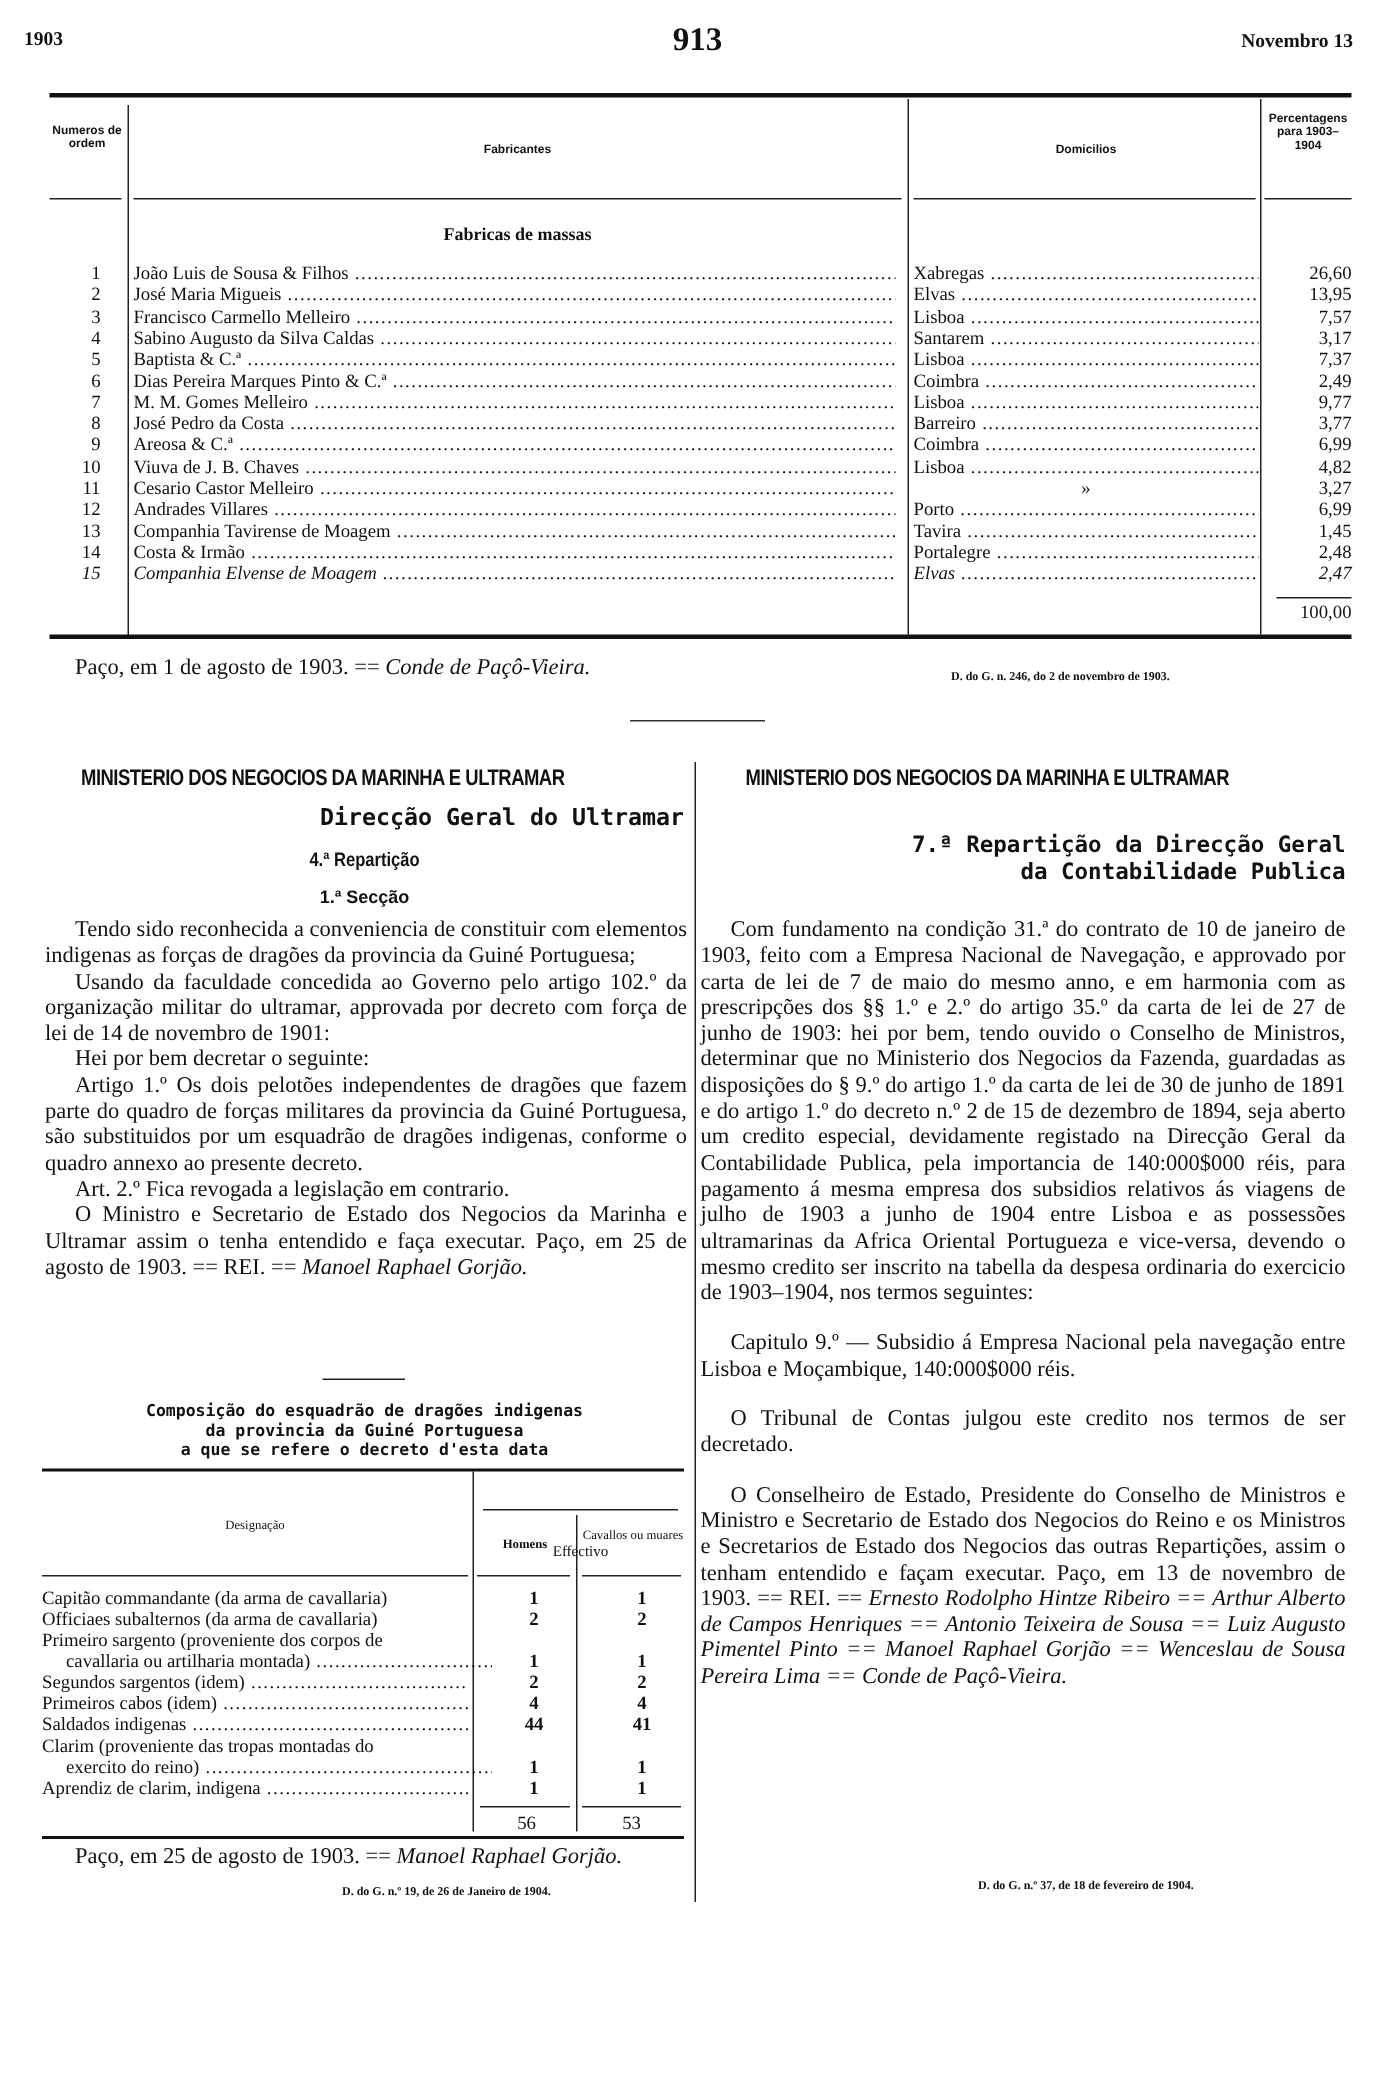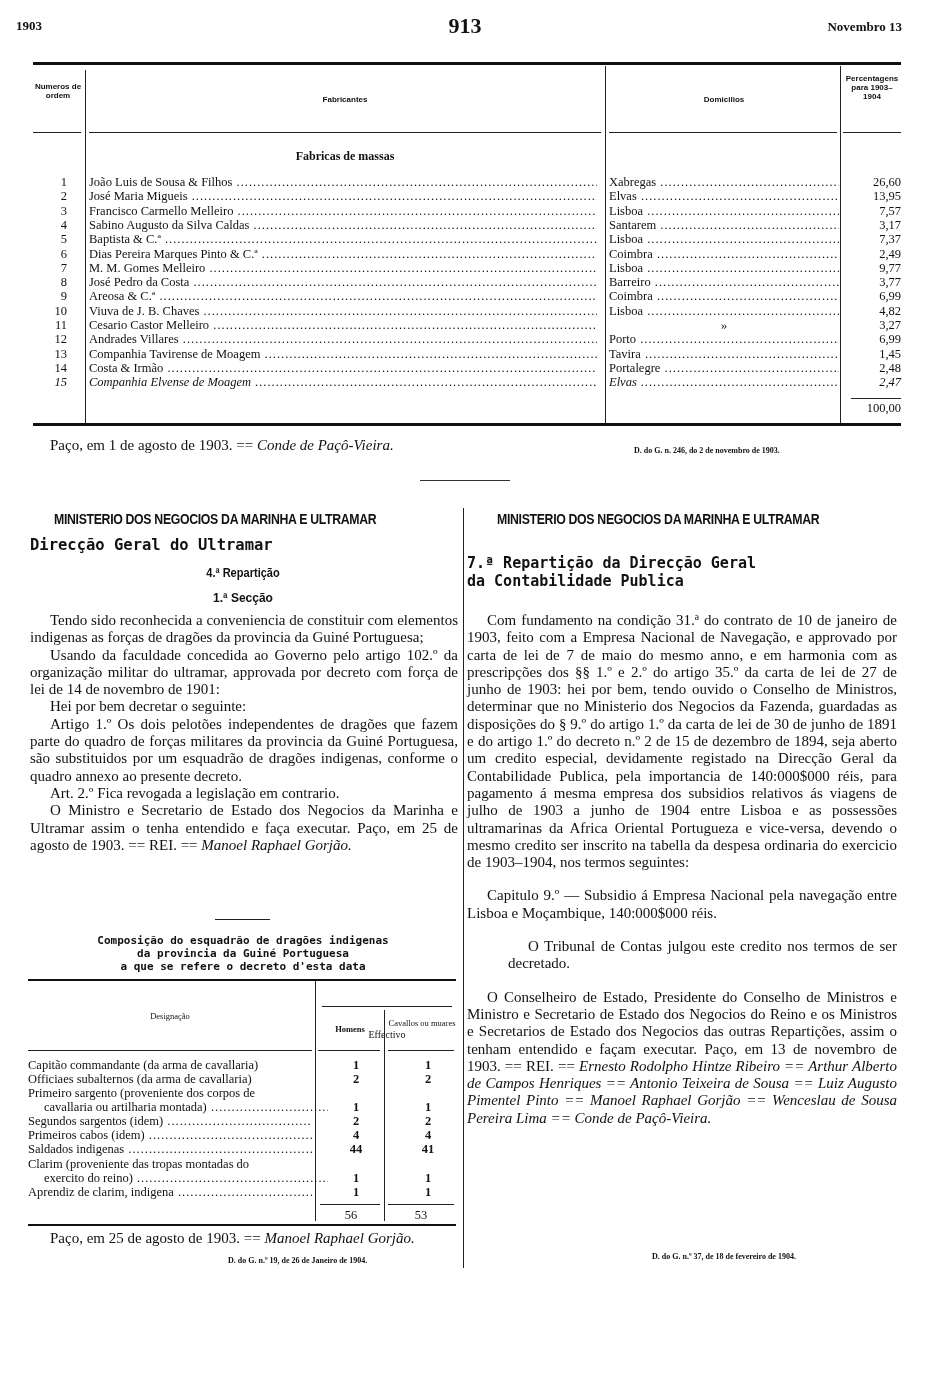--- a/index.html
+++ b/index.html
@@ -32,21 +32,21 @@
   .paco1 i { font-style: italic; }
   .ref { font-family: "Liberation Serif", serif; font-weight: bold; font-size: 8px; }
 
   
   .col { position: absolute; width: 428px; font-family: "Liberation Serif", serif; font-size: 15px; line-height: 17.3px; text-align: justify; }
   .col p { margin: 0; text-indent: 20px; }
   .col-left { left: 30px; top: 612px; }
   .col-right { left: 467px; top: 612px; width: 430px; }
   .ministry { position: absolute; font-family: "Liberation Sans", sans-serif; font-weight: bold; font-size: 15px; letter-spacing: -0.4px; transform: scaleX(0.82); transform-origin: left center; white-space: nowrap; }
   .center { text-align: center; }
-  .subhead { position: absolute; font-family: "DejaVu Sans Mono", monospace; font-weight: bold; font-size: 15px; text-align: left; }
+  .subhead { position: absolute; font-family: "DejaVu Sans Mono", monospace; font-weight: bold; font-size: 15px; text-align: right; }
   .small-bold { position: absolute; font-family: "Liberation Sans", sans-serif; font-weight: bold; font-size: 12px; text-align: center; }
 
   
   .sq-title { position: absolute; left: 30px; width: 426px; top: 934px; text-align: center; font-family: "DejaVu Sans Mono", monospace; font-weight: bold; font-size: 11px; line-height: 13px; }
   .sq-row { position: absolute; left: 28px; width: 428px; font-family: "Liberation Serif", serif; font-size: 12.5px; line-height: 14px; height: 14px; }
   .sq-row .d { position: absolute; left: 0; width: 284px; white-space: nowrap; overflow: hidden; }
   .sq-row .h { position: absolute; left: 290px; width: 76px; text-align: center; font-weight: bold; }
   .sq-row .c { position: absolute; left: 368px; width: 64px; text-align: center; font-weight: bold; }
 </style>
 </head>
@@ -277,16 +277,16 @@
 
 <div class="ministry" style="left:497px;top:510px;">MINISTERIO DOS NEGOCIOS DA MARINHA E ULTRAMAR</div>
 <div class="subhead" style="left:467px;width:430px;top:554px;font-size:15px;line-height:18px;">
   <div>7.ª Repartição da Direcção Geral</div>
   <div>da Contabilidade Publica</div>
 </div>
 
 <div class="col col-right">
   <p>Com fundamento na condição 31.ª do contrato de 10 de janeiro de 1903, feito com a Empresa Nacional de Navegação, e approvado por carta de lei de 7 de maio do mesmo anno, e em harmonia com as prescripções dos §§ 1.º e 2.º do artigo 35.º da carta de lei de 27 de junho de 1903: hei por bem, tendo ouvido o Conselho de Ministros, determinar que no Ministerio dos Negocios da Fazenda, guardadas as disposições do § 9.º do artigo 1.º da carta de lei de 30 de junho de 1891 e do artigo 1.º do decreto n.º 2 de 15 de dezembro de 1894, seja aberto um credito especial, devidamente registado na Direcção Geral da Contabilidade Publica, pela importancia de 140:000$000 réis, para pagamento á mesma empresa dos subsidios relativos ás viagens de julho de 1903 a junho de 1904 entre Lisboa e as possessões ultramarinas da Africa Oriental Portugueza e vice-versa, devendo o mesmo credito ser inscrito na tabella da despesa ordinaria do exercicio de 1903–1904, nos termos seguintes:</p>
   <p style="margin-top:16px;">Capitulo 9.º — Subsidio á Empresa Nacional pela navegação entre Lisboa e Moçambique, 140:000$000 réis.</p>
-  <p style="margin-top:16px;margin-left:41px;">O Tribunal de Contas julgou este credito nos termos de ser decretado.</p>
+  <p style="margin-top:16px;">O Tribunal de Contas julgou este credito nos termos de ser decretado.</p>
   <p style="margin-top:16px;"><span>O Conselheiro de Estado, Presidente do Conselho de Ministros e Ministro e Secretario de Estado dos Negocios do Reino e os Ministros e Secretarios de Estado dos Negocios das outras Repartições, assim o tenham entendido e façam executar. Paço, em 13 de novembro de 1903. == REI. == </span><i>Ernesto Rodolpho Hintze Ribeiro == Arthur Alberto de Campos Henriques == Antonio Teixeira de Sousa == Luiz Augusto Pimentel Pinto == Manoel Raphael Gorjão == Wenceslau de Sousa Pereira Lima == Conde de Paçô-Vieira.</i></p>
 </div>
 <div class="abs ref" style="left:652px;top:1252px;">D. do G. n.º 37, de 18 de fevereiro de 1904.</div>
 
 </body></html>

